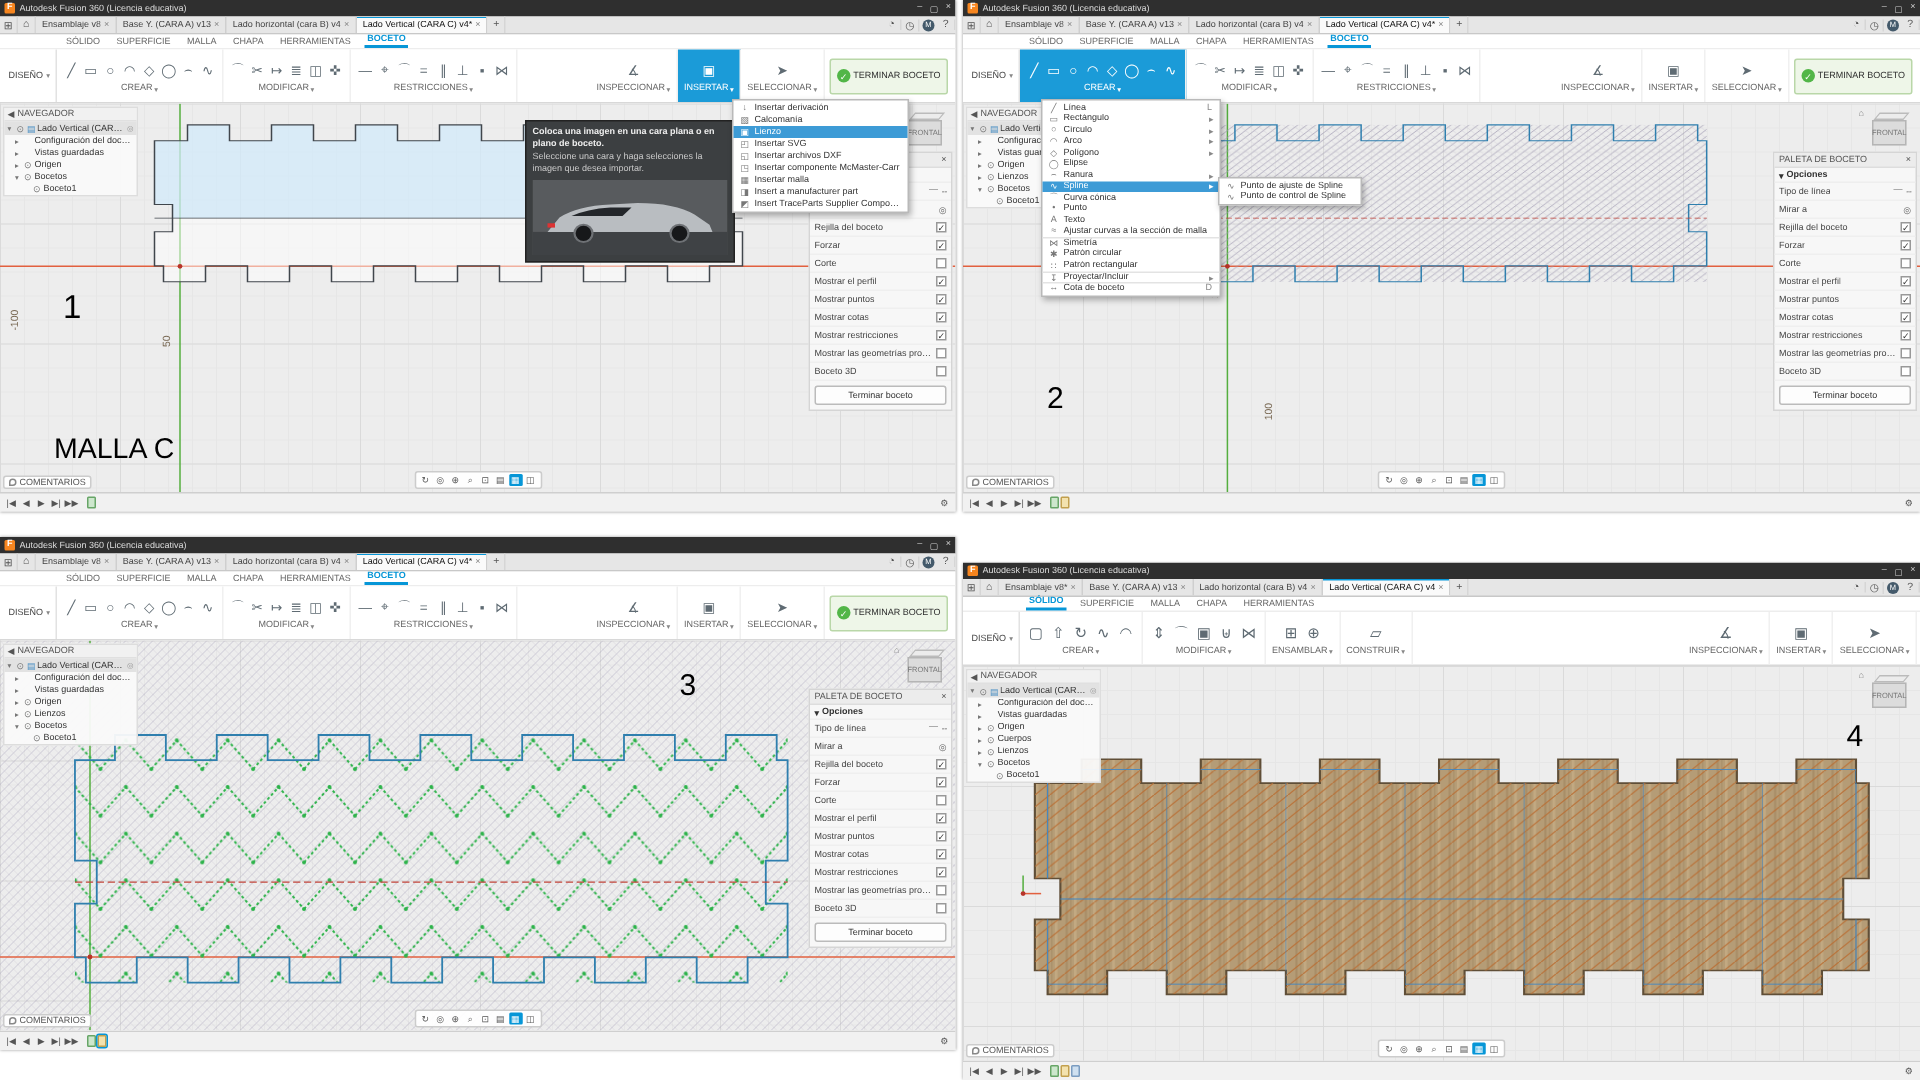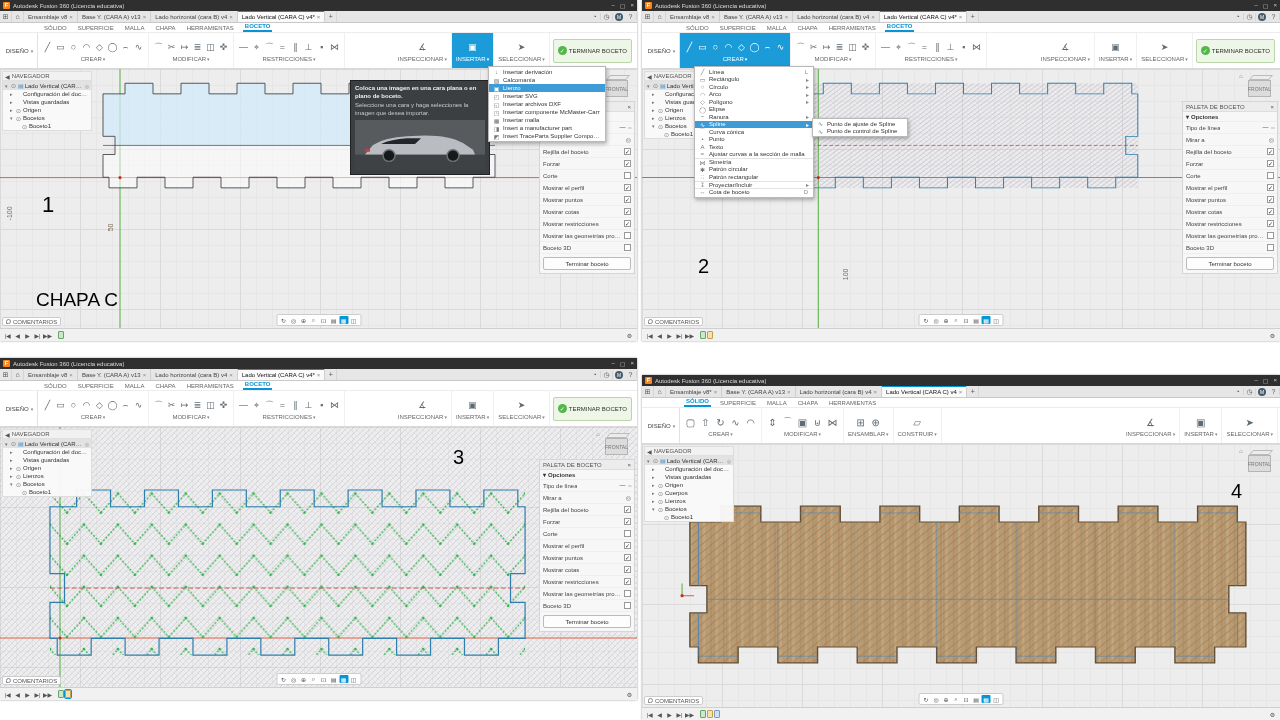--- a/index.html
+++ b/index.html
@@ -1591,16 +1591,16 @@
     <span class="chip" data-type="sketch" data-sel="false"></span>
         <span class="chip" data-type="canvas" data-sel="false"></span>
         <span class="chip" data-type="extrude" data-sel="false"></span>
       </span>
     <span class="tl-spacer"></span>
     <span class="pbtn">⚙</span>
   </div>
 </div>
 
 <div class="annotation" style="left:42px;top:192px;font-size:22px">1</div>
-<div class="annotation" style="left:36px;top:289px;font-size:19px">CHAPA C</div>
+<div class="annotation" style="left:36px;top:289px;font-size:19px">MALLA C</div>
 <div class="annotation" style="left:698px;top:255px;font-size:20px">2</div>
 <div class="annotation" style="left:453px;top:446px;font-size:20px">3</div>
 <div class="annotation" style="left:1231px;top:480px;font-size:20px">4</div>
 
 </body></html>

